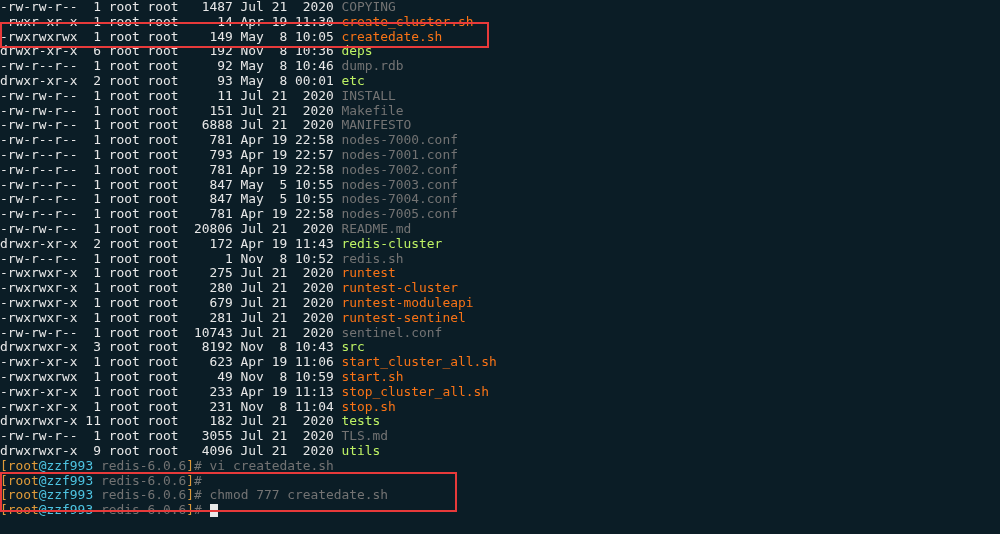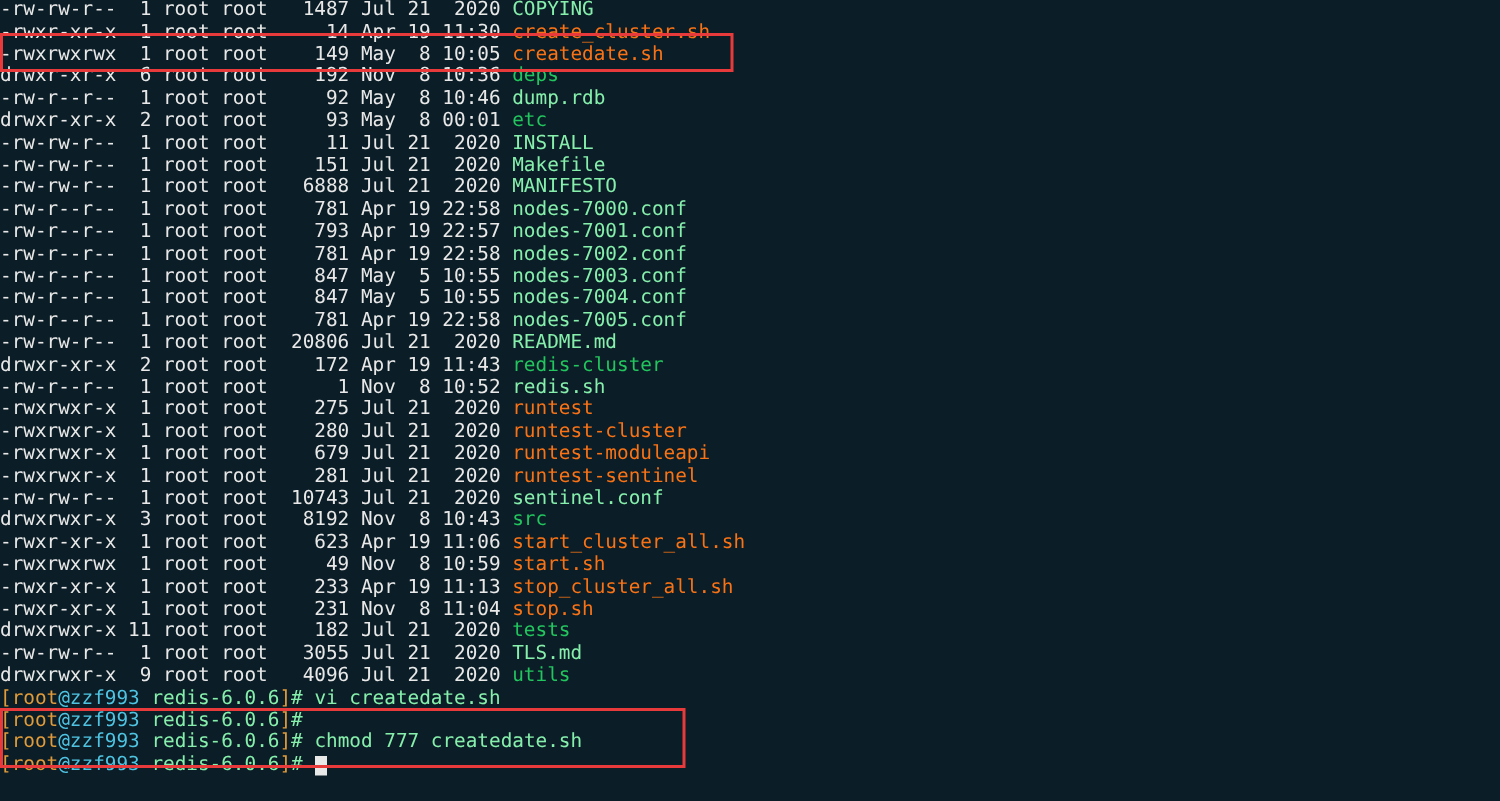--- a/index.html
+++ b/index.html
@@ -6,23 +6,23 @@
   .terminal{
     font-family:Consolas,"DejaVu Sans Mono","Liberation Mono",monospace;
     font-size:12.9px;
     line-height:14.8px;
     color:#e8e8e8;
     white-space:pre;
     padding:0;
   }
   .cyan{color:#4ec4e2}
   .green{color:#f97316}
-  .blue{color:#22c55e}
+  .blue{color:#bef264}
   .orange{color:#e09b3a}
-  .white{color:#86efac}
+  .white{color:#737373}
   .highlight-red{
     position:absolute;
     border:2px solid #e83a3a;
     pointer-events:none;
   }
   .cursor{
     display:inline-block;
     width:8px;
     height:13px;
     background:#e8e8e8;

